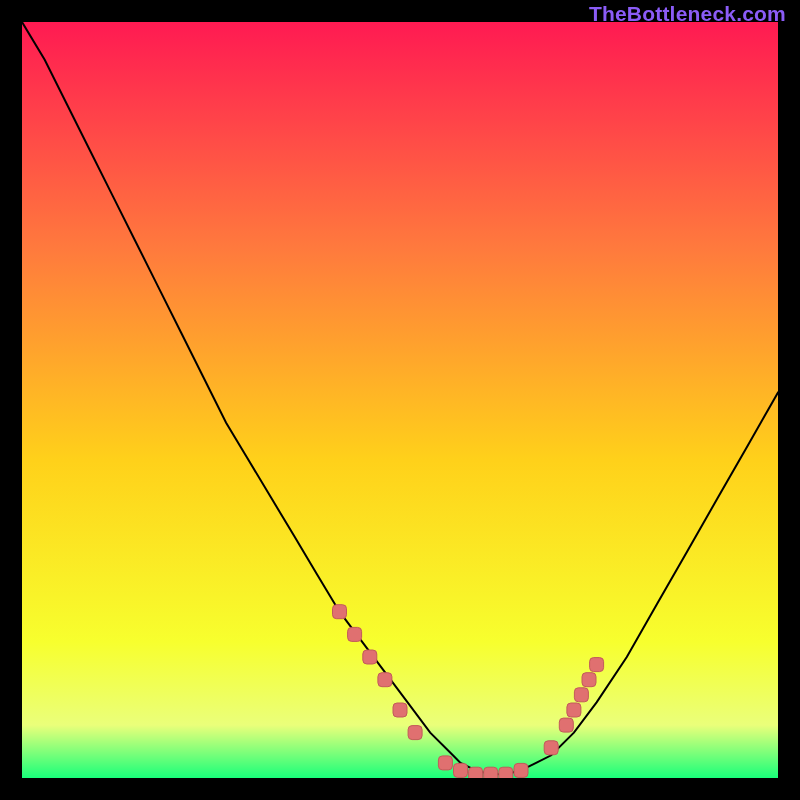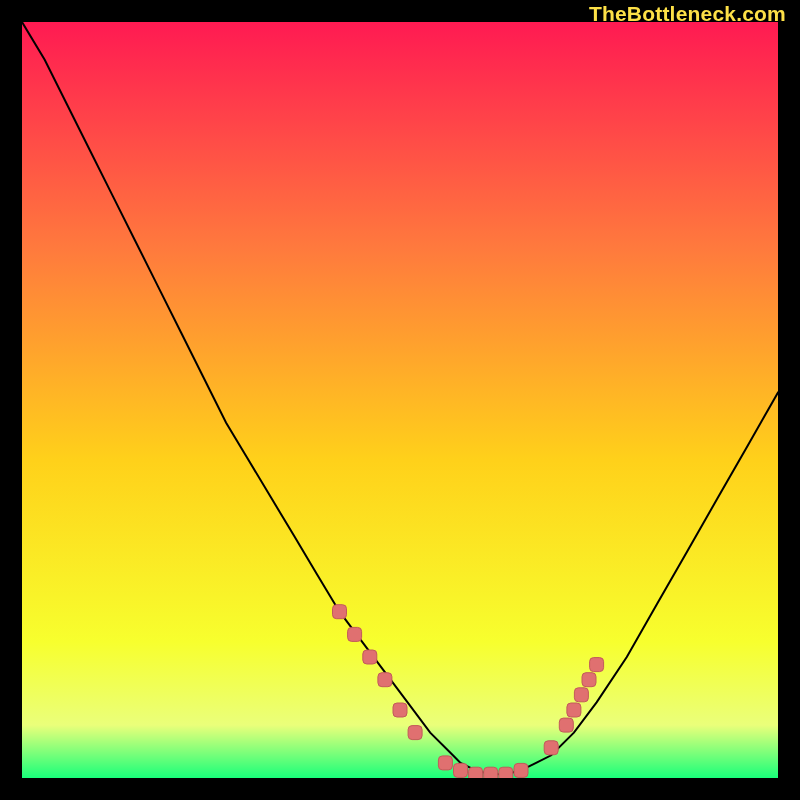--- a/index.html
+++ b/index.html
@@ -25,21 +25,21 @@
     width: 756px;
     height: 756px;
   }
   .watermark {
     position: absolute;
     top: 2px;
     right: 14px;
     font-family: Arial, Helvetica, sans-serif;
     font-size: 21px;
     font-weight: 600;
-    color: #fde047;
+    color: #8b5cf6;
     letter-spacing: 0.2px;
   }
 </style>
 </head>
 <body>
 
 <div class="frame">
   <svg class="plot" viewBox="0 0 756 756" preserveAspectRatio="none">
     <defs>
       <linearGradient id="bg-grad" x1="0" y1="0" x2="0" y2="1">

